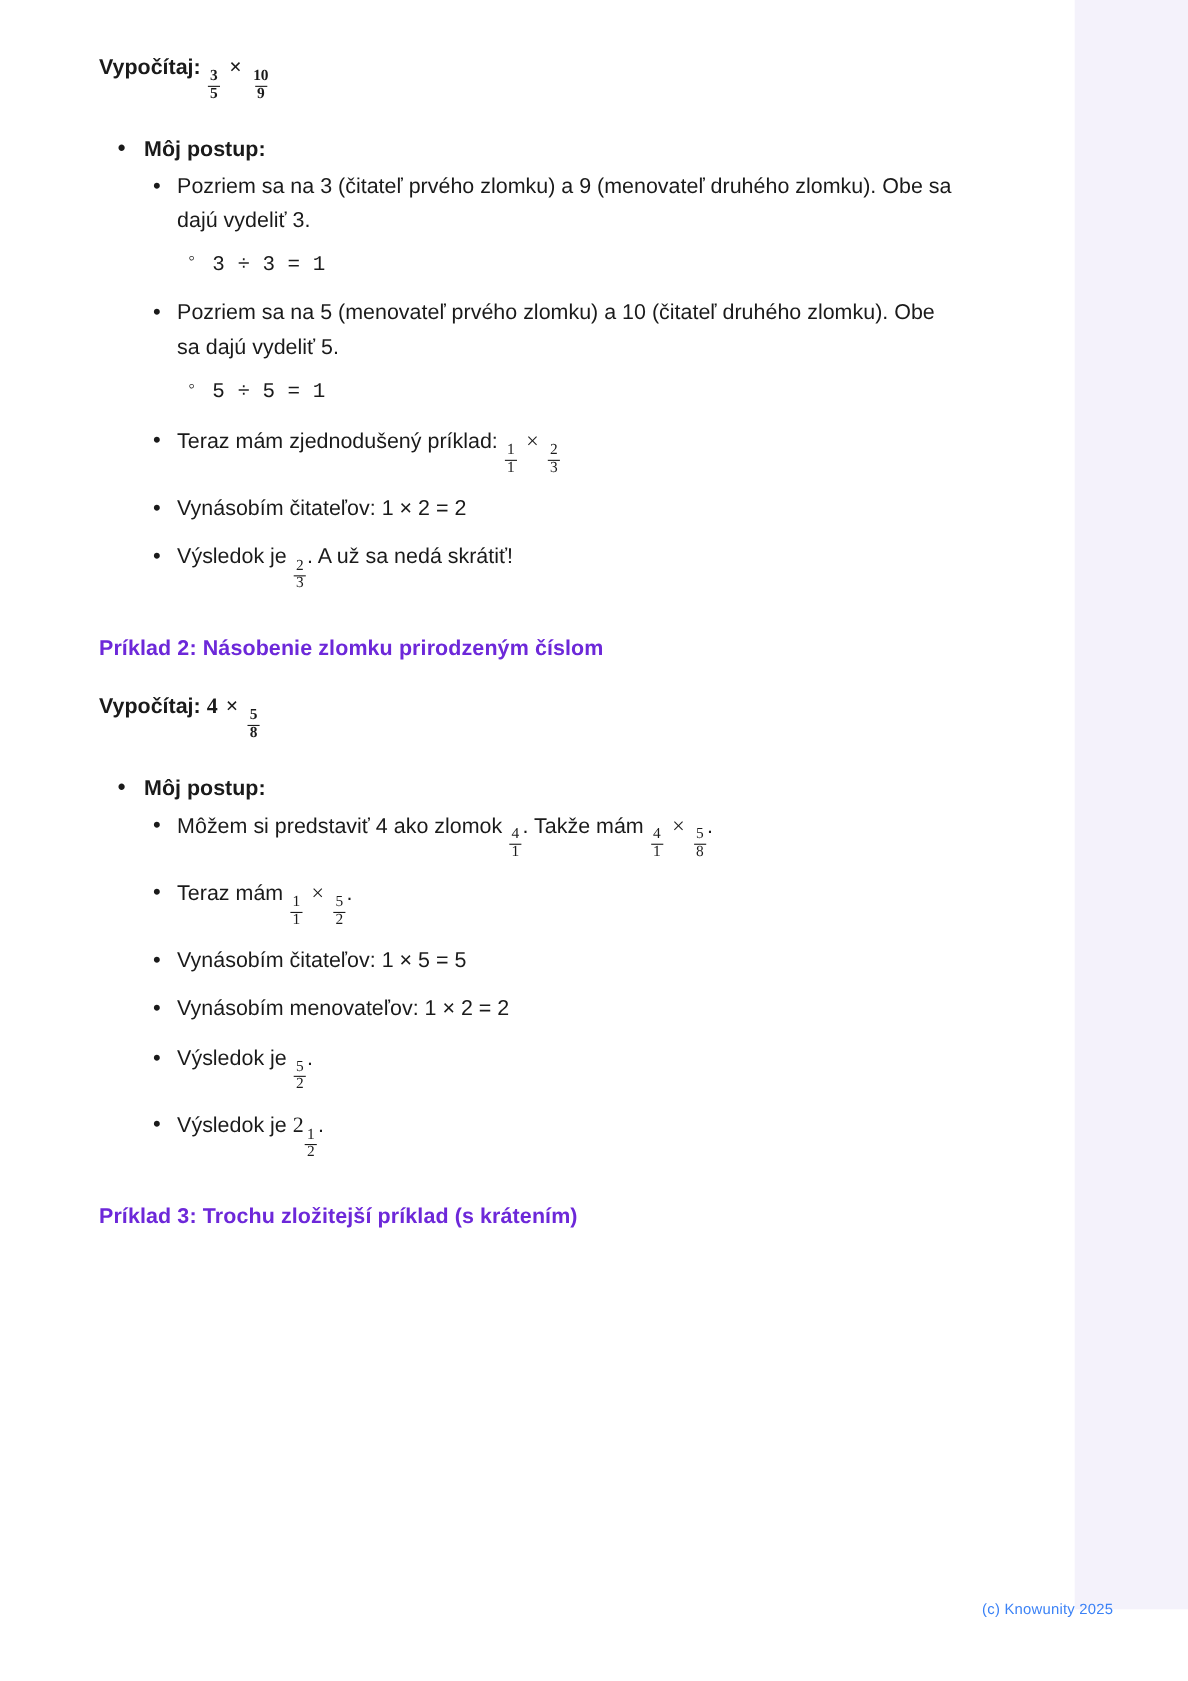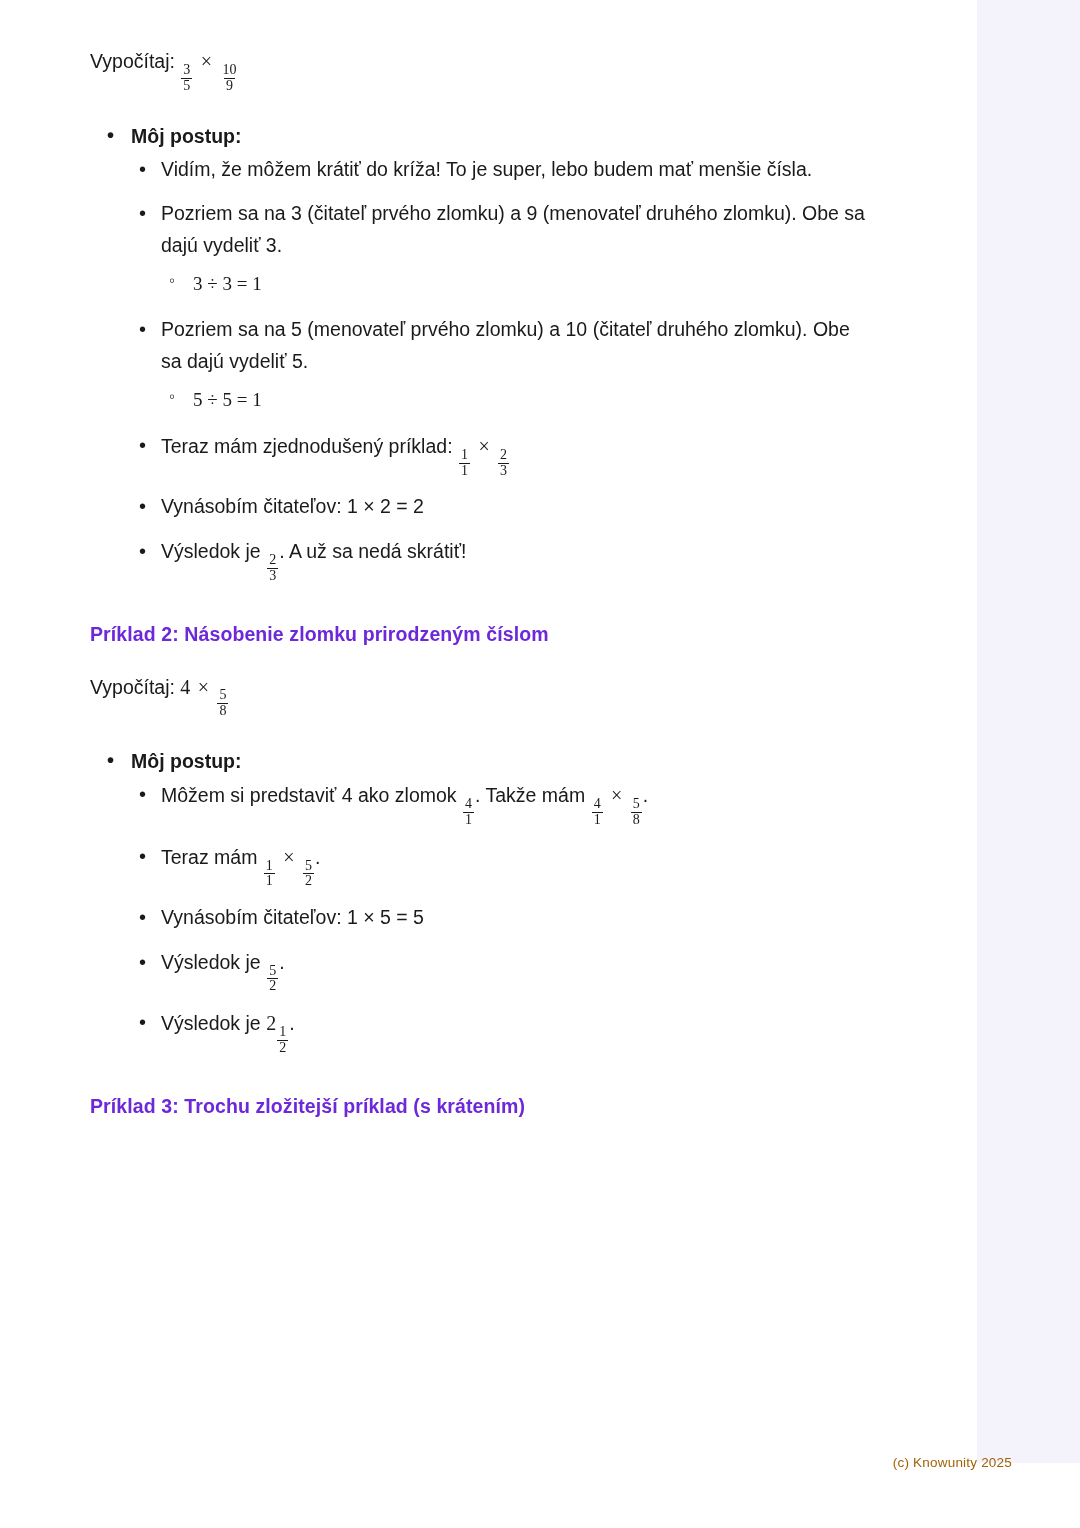--- a/index.html
+++ b/index.html
@@ -41,20 +41,21 @@
     position: absolute;
     left: 90px;
     top: 46px;
     width: 790px;
   }
   p.para {
     margin: 0 0 0 0;
     font-size: 19.5px;
     line-height: 1.55;
     color: #1a1a1a;
+    font-weight: bold;
   }
   .block-gap { height: 26px; }
 
   h3.heading {
     font-size: 19.5px;
     font-weight: bold;
     margin: 0;
     color: #6d28d9;
     letter-spacing: 0.1px;
   }
@@ -106,21 +107,21 @@
   ul.lvl3 {
     list-style: none;
     margin: 8px 0 4px 0;
     padding: 0;
   }
   ul.lvl3 > li {
     position: relative;
     padding-left: 32px;
     margin: 0 0 14px 0;
     font-size: 19px;
-    font-family: Liberation Serif, serif;
+    font-family: Liberation Mono, monospace;
   }
   ul.lvl3 > li::before {
     content: "\25E6";
     position: absolute;
     left: 8px;
     top: -2px;
     font-size: 17px;
     color: #1a1a1a;
   }
 
@@ -152,21 +153,21 @@
   .op {
     font-family: "Liberation Serif", serif;
     font-size: 20px;
     padding: 0 2px;
   }
   .watermark {
     position: absolute;
     right: 68px;
     bottom: 58px;
     font-size: 13.5px;
-    color: #a16207;
+    color: #3b82f6;
     font-family: "Liberation Sans", sans-serif;
     letter-spacing: 0.2px;
   }
 </style>
 </head>
 <body>
 
 <div class="page">
 
   <div class="right-strip"></div>
@@ -187,23 +188,20 @@
       </span>
     </p>
 
     <div class="block-gap"></div>
 
     <ul class="lvl1">
       <li>
         <span>Môj postup:</span>
 
         <ul class="lvl2">
-          <li>
-            <span>Vidím, že môžem krátiť do kríža! To je super, lebo budem mať menšie čísla.</span>
-          </li>
 
           <li>
             <span>Pozriem sa na 3 (čitateľ prvého zlomku) a 9 (menovateľ druhého zlomku). Obe sa dajú vydeliť 3.</span>
             <ul class="lvl3">
               <li><span>3 ÷ 3 = 1</span></li>
             </ul>
           </li>
 
           <li>
             <span>Pozriem sa na 5 (menovateľ prvého zlomku) a 10 (čitateľ druhého zlomku). Obe sa dajú vydeliť 5.</span>
@@ -292,20 +290,23 @@
             <span class="frac">
               <span class="num">5</span>
               <span class="den">2</span>
             </span><span>.</span>
           </li>
 
           <li>
             <span>Vynásobím čitateľov: 1 × 5 = 5</span>
           </li>
 
+          <li>
+            <span>Vynásobím menovateľov: 1 × 2 = 2</span>
+          </li>
 
           <li>
             <span>Výsledok je</span>
             <span class="frac">
               <span class="num">5</span>
               <span class="den">2</span>
             </span><span>.</span>
           </li>
 
 

